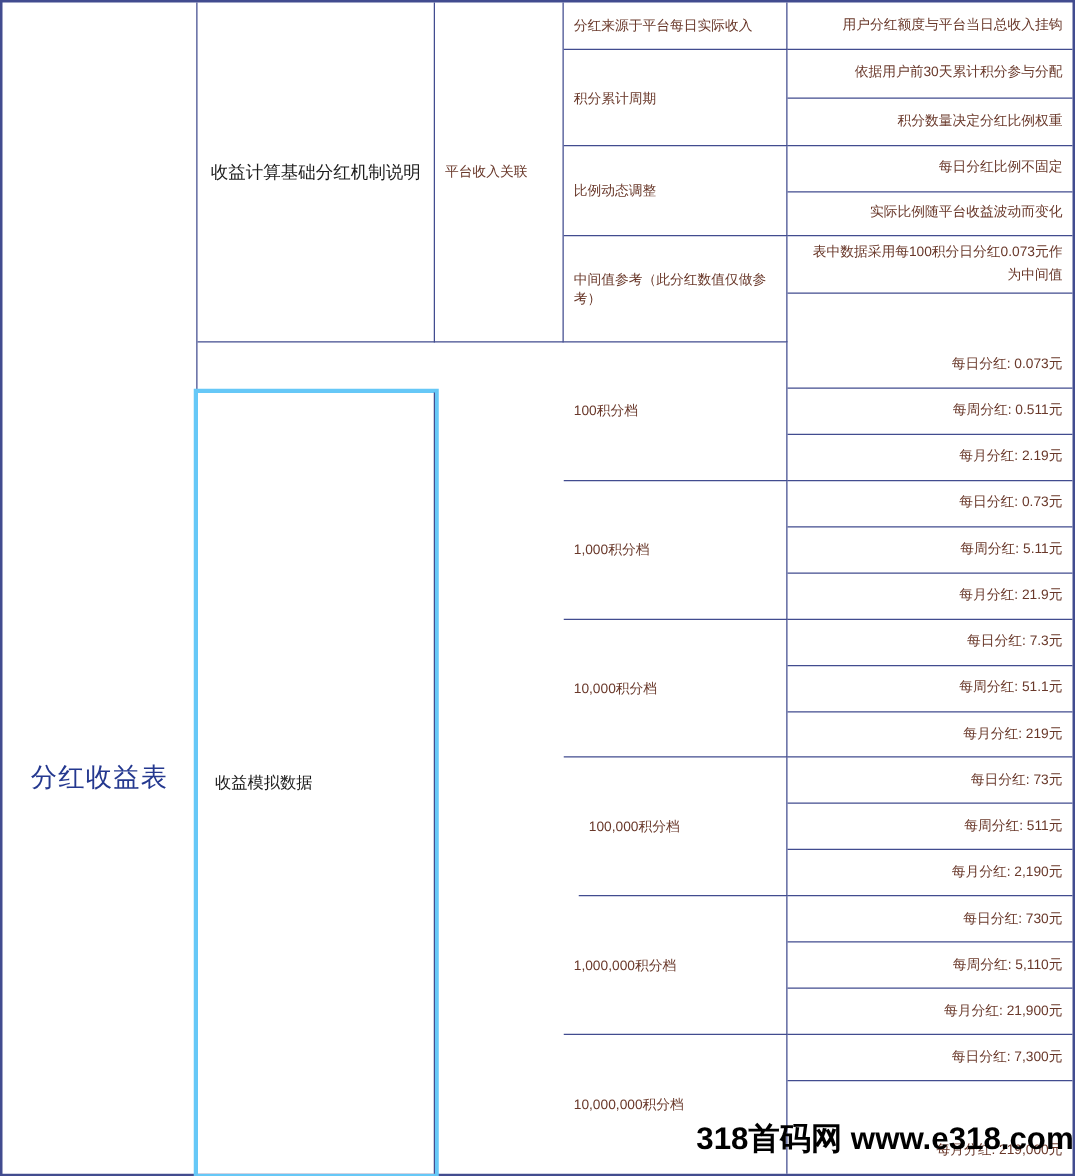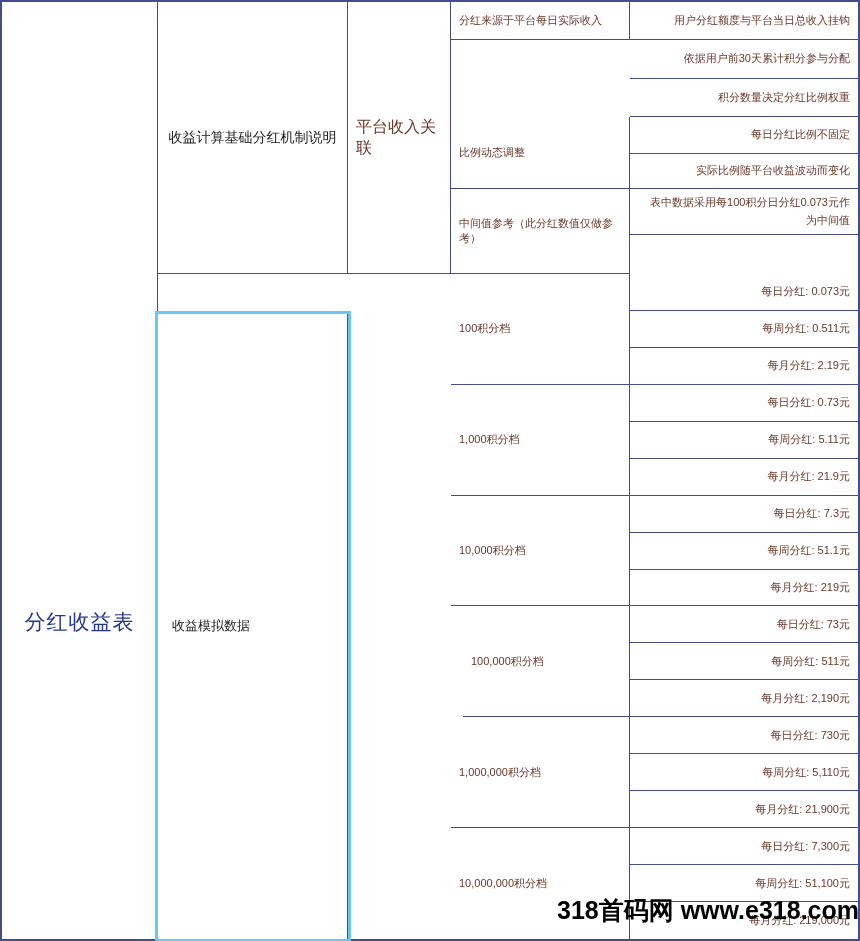--- a/index.html
+++ b/index.html
@@ -30,21 +30,21 @@
   }
   .nr{border-right:none;}
   .nb{border-bottom:none;}
   .title-cell{position:relative;justify-content:center;}
   .title-cell span{
     position:absolute;top:606px;left:0;width:100%;
     text-align:center;font-size:21px;color:var(--navy);letter-spacing:1px;
   }
   .hdr-top{justify-content:center;font-size:14px;color:var(--blk);text-align:center;}
   .hdr-bot{padding-left:14px;font-size:13px;color:var(--blk);}
-  .sub{padding-left:8px;font-size:16px;color:var(--maroon);}
+  .sub{padding-left:8px;font-size:11px;color:var(--maroon);}
   .cat{padding-left:8px;padding-right:6px;font-size:11px;color:var(--maroon);text-align:left;}
   .val{justify-content:flex-end;padding-right:8px;padding-left:10px;font-size:11px;color:var(--maroon);text-align:right;line-height:1.55;}
   .selected{
     box-shadow:0 0 0 3px var(--hl);
     position:relative;z-index:2;
   }
   .watermark{
     position:absolute;top:894px;right:1px;z-index:6;
     font-size:25px;font-weight:bold;color:#000;
     white-space:nowrap;letter-spacing:0px;
@@ -59,20 +59,21 @@
     <div class="c nb title-cell" style="grid-area:1/1/26/2;">
       <span>分红收益表</span>
     </div>
 
     <div class="c hdr-top" style="grid-area:1/2/8/3;">收益计算基础分红机制说明</div>
     <div class="c sub" style="grid-area:1/3/8/4;">平台收入关联</div>
 
     <div class="c cat" style="grid-area:1/4/2/5;text-align:center;">分红来源于平台每日实际收入</div>
     <div class="c val nr" style="grid-area:1/5/2/6;">用户分红额度与平台当日总收入挂钩</div>
 
+    <div class="c cat" style="grid-area:2/4/4/5;">积分累计周期</div>
     <div class="c val nr" style="grid-area:2/5/3/6;">依据用户前30天累计积分参与分配</div>
     <div class="c val nr" style="grid-area:3/5/4/6;">积分数量决定分红比例权重</div>
 
     <div class="c cat" style="grid-area:4/4/6/5;">比例动态调整</div>
     <div class="c val nr" style="grid-area:4/5/5/6;">每日分红比例不固定</div>
     <div class="c cat" style="grid-area:6/4/8/5;">中间值参考（此分红数值仅做参考）</div>
 
     <div class="c val nr" style="grid-area:5/5/6/6;">实际比例随平台收益波动而变化</div>
     <div class="c val nr" style="grid-area:6/5/7/6;">表中数据采用每100积分日分红0.073元作为中间值</div>
 
@@ -98,19 +99,18 @@
     <div class="c val nr" style="grid-area:18/5/19/6;">每周分红: 511元</div>
     <div class="c val nr" style="grid-area:19/5/20/6;">每月分红: 2,190元</div>
 
     <div class="c cat" style="grid-area:20/4/23/5;">1,000,000积分档</div>
     <div class="c val nr" style="grid-area:20/5/21/6;">每日分红: 730元</div>
     <div class="c val nr" style="grid-area:21/5/22/6;">每周分红: 5,110元</div>
     <div class="c val nr" style="grid-area:22/5/23/6;">每月分红: 21,900元</div>
 
     <div class="c cat nb" style="grid-area:23/4/26/5;">10,000,000积分档</div>
     <div class="c val nr" style="grid-area:23/5/24/6;">每日分红: 7,300元</div>
-    <div class="c val nr" style="grid-area:24/5/25/6;">每周分红: 51,100元</div>
     <div class="c val nr nb" style="grid-area:25/5/26/6;">每月分红: 219,000元</div>
 
   </div>
 
   <div class="watermark">318首码网 www.e318.com</div>
 </div>
 
 </body></html>

